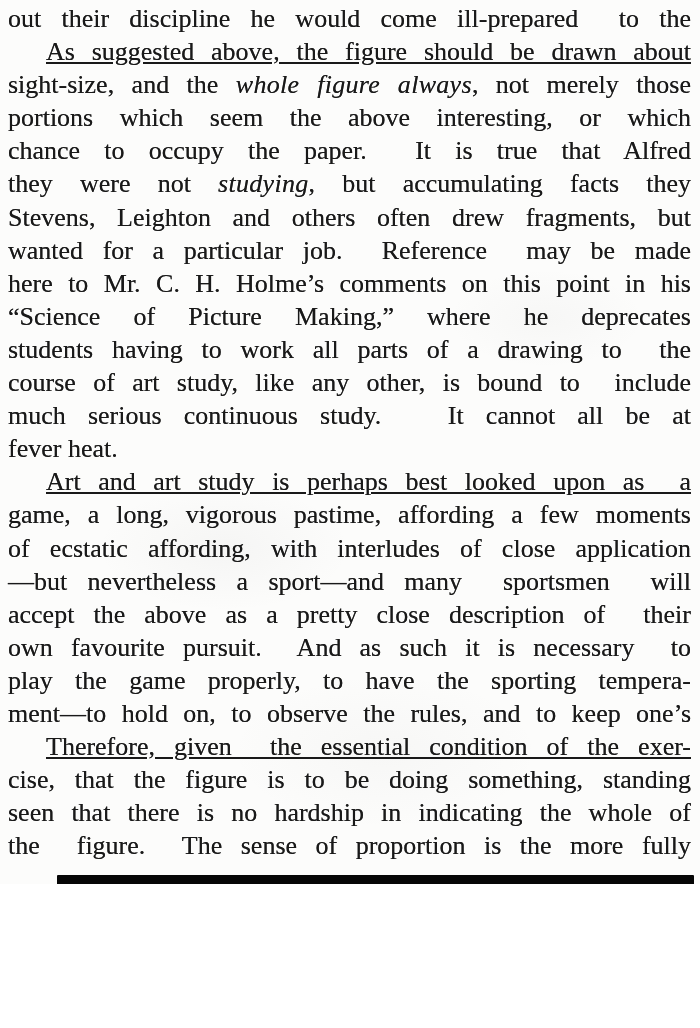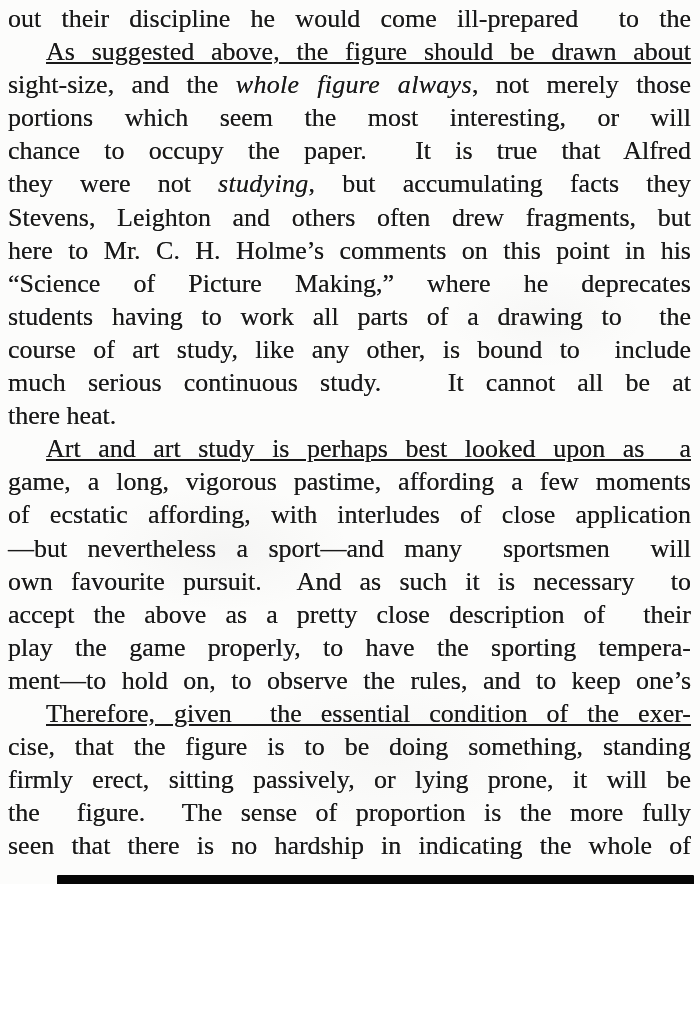--- a/index.html
+++ b/index.html
@@ -64,43 +64,43 @@
 <body>
 
 <div class="page" style="color: rgb(25, 25, 25);">
   <div class="text-column">
       <div class="para">
         <div class="line">out their discipline he would come ill-prepared&nbsp; to the</div>
       </div>
       <div class="para indented">
         <div class="line">As suggested above, the figure should be drawn about</div>
         <div class="line">sight-size, and the <i>whole figure always</i>, not merely those</div>
-        <div class="line">portions which seem the most interesting, or will</div>
+        <div class="line">portions which seem the above interesting, or which</div>
         <div class="line">chance to occupy the paper.&nbsp; It is true that Alfred</div>
         <div class="line">they were not <i>studying</i>, but accumulating facts they</div>
         <div class="line">Stevens, Leighton and others often drew fragments, but</div>
+        <div class="line">wanted for a particular job.&nbsp; Reference&nbsp; may be made</div>
         <div class="line">here to Mr. C. H. Holme’s comments on this point in his</div>
         <div class="line">“Science of Picture Making,” where he deprecates</div>
         <div class="line">students having to work all parts of a drawing to&nbsp; the</div>
         <div class="line">course of art study, like any other, is bound to&nbsp; include</div>
         <div class="line">much serious continuous study.&nbsp;&nbsp; It cannot all be at</div>
-        <div class="line para-end">there heat.</div>
+        <div class="line para-end">fever heat.</div>
       </div>
       <div class="para indented">
         <div class="line">Art and art study is perhaps best looked upon as&nbsp; a</div>
         <div class="line">game, a long, vigorous pastime, affording a few moments</div>
         <div class="line">of ecstatic affording, with interludes of close application</div>
         <div class="line">—but nevertheless a sport—and many&nbsp; sportsmen&nbsp; will</div>
+        <div class="line">accept the above as a pretty close description of&nbsp; their</div>
         <div class="line">own favourite pursuit.&nbsp; And as such it is necessary&nbsp; to</div>
-        <div class="line">accept the above as a pretty close description of&nbsp; their</div>
         <div class="line">play the game properly, to have the sporting tempera-</div>
         <div class="line">ment—to hold on, to observe the rules, and to keep one’s</div>
       </div>
       <div class="para indented">
         <div class="line">Therefore, given&nbsp; the essential condition of the exer-</div>
         <div class="line">cise, that the figure is to be doing something, standing</div>
-        <div class="line">firmly erect, sitting passively, or lying prone, it will be</div>
+        <div class="line">seen that there is no hardship in indicating the whole of</div>
         <div class="line">the&nbsp; figure.&nbsp; The sense of proportion is the more fully</div>
-        <div class="line">seen that there is no hardship in indicating the whole of</div>
       </div>
     </div>
   <div class="scan-edge-bar" style="background: rgb(6, 6, 6);"></div>
 </div>
 
 </body></html>

